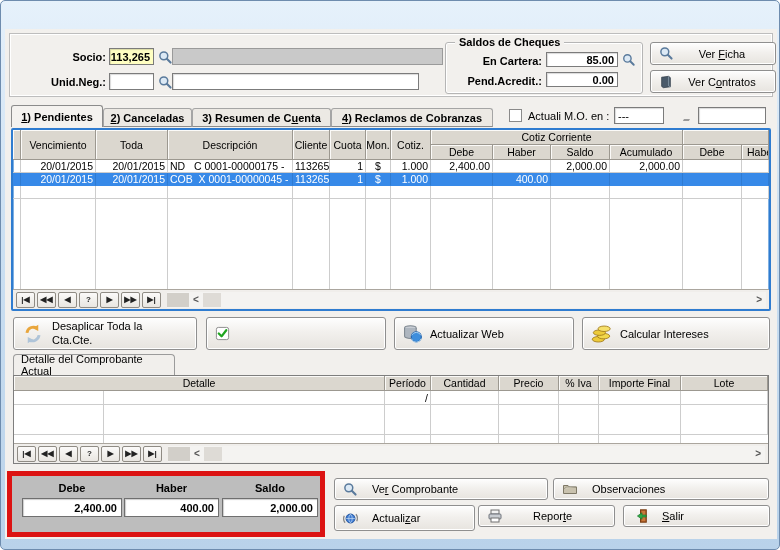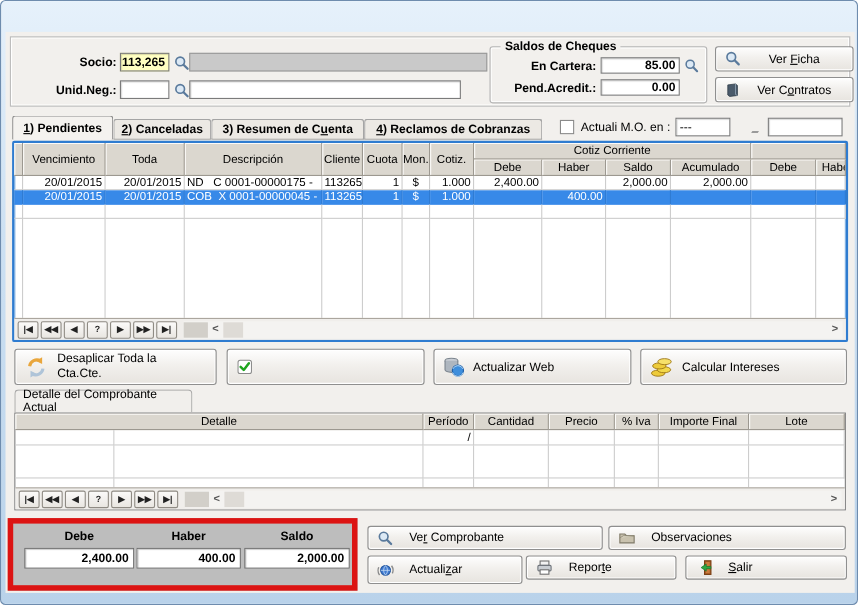--- a/index.html
+++ b/index.html
@@ -412,21 +412,21 @@
       <span style="margin-left:6px"><span>Actuali</span><span class="u">z</span><span>ar</span></span>
     </div>
     <div class="abs btn" style="left:473px;top:476px;width:137px;height:22px">
       <span class="ic">
         <svg viewBox="0 0 16 16" width="16" height="16">
             <rect x="4" y="2" width="8" height="4" fill="#F2F2F2" stroke="#707070"></rect>
             <rect x="2" y="6" width="12" height="5" rx="1" fill="#C9CDD2" stroke="#70757C"></rect>
             <rect x="4" y="10" width="8" height="4" fill="#FFF" stroke="#707070"></rect>
           </svg>
       </span>
-      <span style="margin-left:6px"><span>Repor</span><span class="u">t</span><span>e</span></span>
+      <span style="margin-left:22px"><span>Repor</span><span class="u">t</span><span>e</span></span>
     </div>
     <div class="abs btn" style="left:618px;top:476px;width:147px;height:22px">
       <span class="ic">
         <svg viewBox="0 0 16 16" width="16" height="16">
             <rect x="8.5" y="1.8" width="5.8" height="12.4" fill="#A85A24" stroke="#7A3F14"></rect>
             <rect x="9.6" y="2.9" width="3.6" height="10.2" fill="#C97A3C"></rect>
             <path d="M14.2 7 h-4.2 v-2.2 l-4.6 3.2 4.6 3.2 v-2.2 h4.2 z" fill="#2FA845" stroke="#1C7A2E" stroke-width="0.7"></path>
           </svg>
       </span>
       <span style="margin-left:6px"><span></span><span class="u">S</span><span>alir</span></span>

